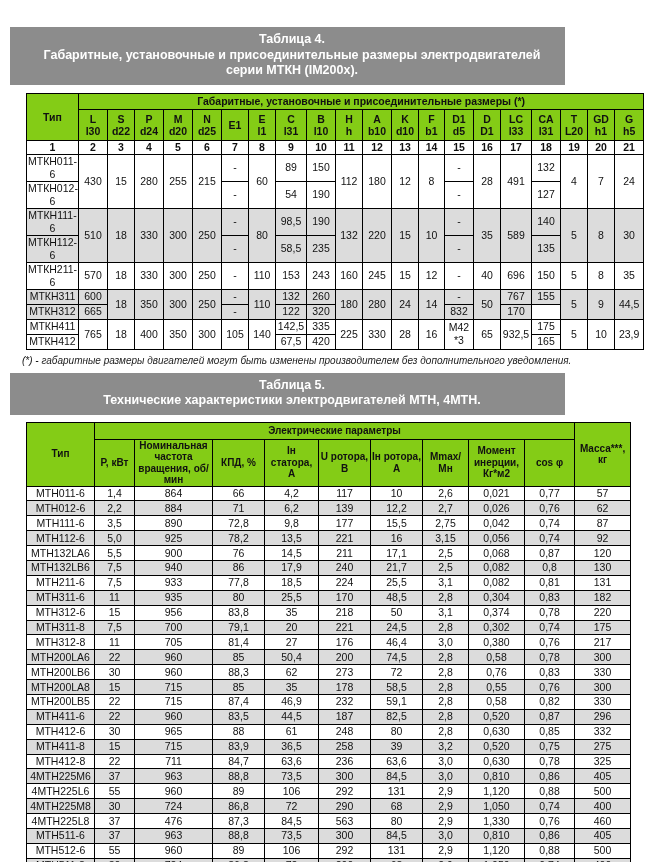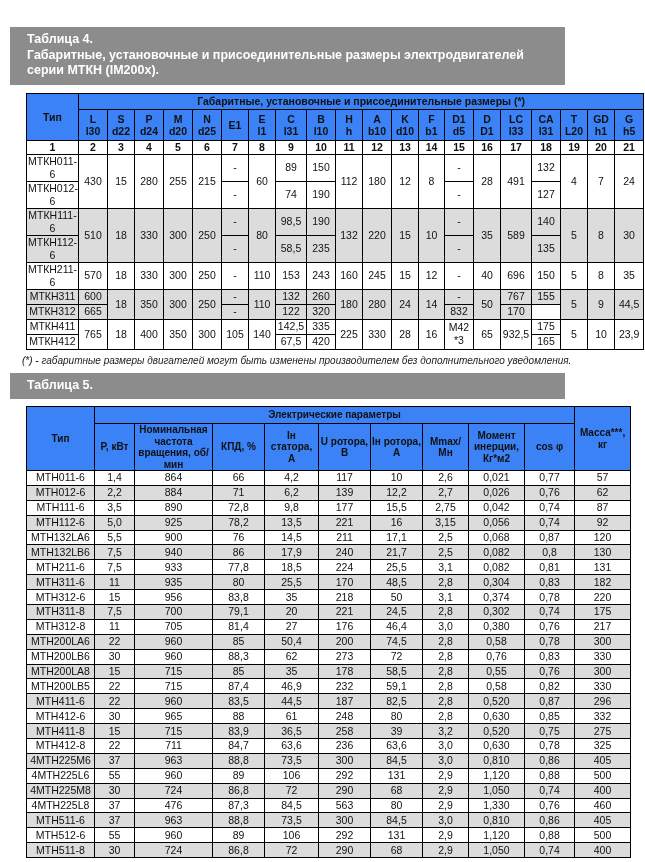--- a/index.html
+++ b/index.html
@@ -7,29 +7,30 @@
     width:645px;height:862px;overflow:hidden;background:#ffffff;
     font-family:"Liberation Sans",sans-serif;color:#111;
     -webkit-font-smoothing:antialiased;
   }
   .page{padding-top:27px;}
   
   .titlebar{
     margin-left:10px;width:530px;background:#8c8c8c;color:#ffffff;
     font-weight:bold;font-size:12.5px;line-height:15.5px;
     padding:5px 8px 6px 17px;
+    text-align:center;
   }
   .titlebar .tb-label{display:block;}
   
   table{border-collapse:collapse;table-layout:fixed;margin-left:26px;}
   td,th{
     border:1px solid #000;text-align:center;vertical-align:middle;
     padding:0 1px;white-space:pre-line;overflow:hidden;
   }
-  th{background:#3b82f6;font-weight:bold;}
+  th{background:#84cc16;font-weight:bold;}
   
   #dims{width:617px;margin-top:8px;border:1.5px solid #000;}
   #dims th{font-size:10.5px;line-height:12px;height:15px;}
   #dims .letters th{height:30px;}
   #dims .numbers td{font-weight:bold;background:#ffffff;font-size:10.5px;height:13px;line-height:13px;}
   #dims tbody td{font-size:10.5px;line-height:13px;height:14px;}
   #dims tr.g td{background:#dcdcdc;}
   
   .footnote{
     margin:5px 0 0 22px;font-style:italic;font-size:10px;color:#1a1a1a;
@@ -167,21 +168,21 @@
         <td rowspan="2">28</td>
           <td rowspan="2">491</td>
         <td>132</td>
           <td rowspan="2">4</td>
         <td rowspan="2">7</td>
           <td rowspan="2">24</td>
       </tr>
       <tr>
         <td>МТКН012-6</td>
         <td>-</td>
-          <td>74</td>
+          <td>54</td>
         <td>190</td>
           <td>-</td>
         <td>127</td>
       </tr>
       <tr class="g">
         <td>МТКН111-6</td>
         <td rowspan="2">510</td>
           <td rowspan="2">18</td>
         <td rowspan="2">330</td>
           <td rowspan="2">300</td>
@@ -295,20 +296,21 @@
           <td>420</td>
         <td>165</td>
       </tr>
     </tbody>
   </table>
 
   <div class="footnote">(*) - габаритные размеры двигателей могут быть изменены производителем без дополнительного уведомления.</div>
 
   <div class="titlebar bar2">
     <span class="tb-label">Таблица 5.</span>
+    <span>Технические характеристики электродвигателей МТН, 4МТН.</span>
   </div>
 
   <table id="specs">
     <colgroup>
       <col style="width:68px">
         <col style="width:40px">
         <col style="width:78px">
         <col style="width:52px">
       <col style="width:54px">
         <col style="width:52px">

